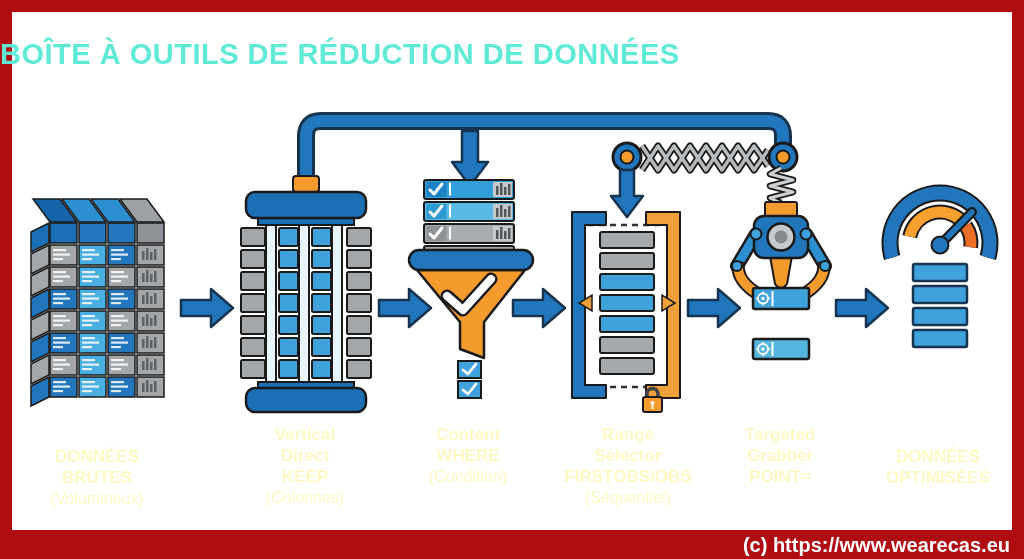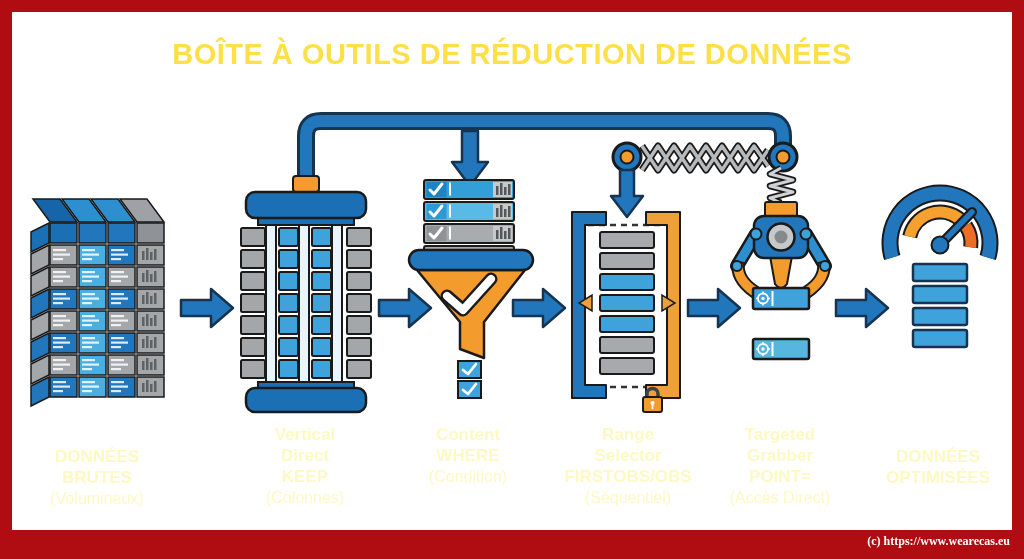--- a/index.html
+++ b/index.html
@@ -7,34 +7,34 @@
     width:1024px;height:559px;position:relative;overflow:hidden;
     background:#B00D12;
     font-family:"Liberation Sans",sans-serif;
   }
   .canvas{
     position:absolute;left:12px;top:12px;width:1000px;height:518px;
     background:#ffffff;
   }
   .title{
     position:absolute;left:0;right:0;top:38px;
-    text-align:center;font-size:29px;font-weight:bold;letter-spacing:0.5px;
-    color:#fde047;
+    font-size:29px;font-weight:bold;letter-spacing:0.5px;
+    color:#5eead4;
   }
   .diagram-svg{position:absolute;left:0;top:0;width:1024px;height:559px;}
   .label{
     position:absolute;width:190px;text-align:center;color:#fef9c3;
     line-height:21px;
   }
   .label .b{font-size:17px;font-weight:bold;}
   .label .s{font-size:16px;font-weight:normal;}
   .copyright{
     position:absolute;right:14px;top:534px;
-    color:#ffffff;font-family:Liberation Serif, serif;
-    font-size:12px;font-weight:bold;letter-spacing:0px;white-space:nowrap;
+    color:#ffffff;font-family:Liberation Sans, sans-serif;
+    font-size:20px;font-weight:bold;letter-spacing:0px;white-space:nowrap;
   }
 </style>
 </head>
 <body>
 
 <div class="canvas"></div>
 
 <div class="title">BOÎTE À OUTILS DE RÉDUCTION DE DONNÉES</div>
 
 <svg class="diagram-svg" viewBox="0 0 1024 559" xmlns="http://www.w3.org/2000/svg">
@@ -378,21 +378,20 @@
   <div class="b">Range</div>
   <div class="b">Selector</div>
   <div class="b">FIRSTOBS/OBS</div>
   <div class="s">(Séquentiel)</div>
 </div>
 
 <div class="label" style="left:685px;top:424px">
   <div class="b">Targeted</div>
   <div class="b">Grabber</div>
   <div class="b">POINT=</div>
-  <div class="s">(Accès Direct)</div>
 </div>
 
 <div class="label" style="left:843px;top:446px">
   <div class="b">DONNÉES</div>
   <div class="b">OPTIMISÉES</div>
 </div>
 
 <div class="copyright">(c) https://www.wearecas.eu</div>
 
 </body></html>

